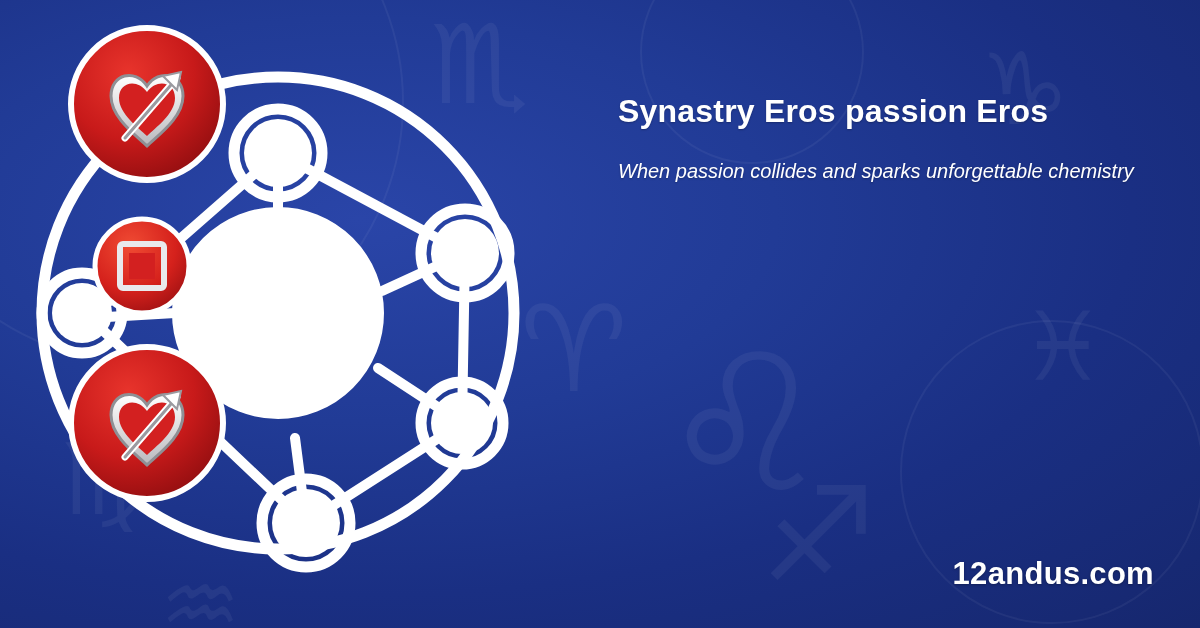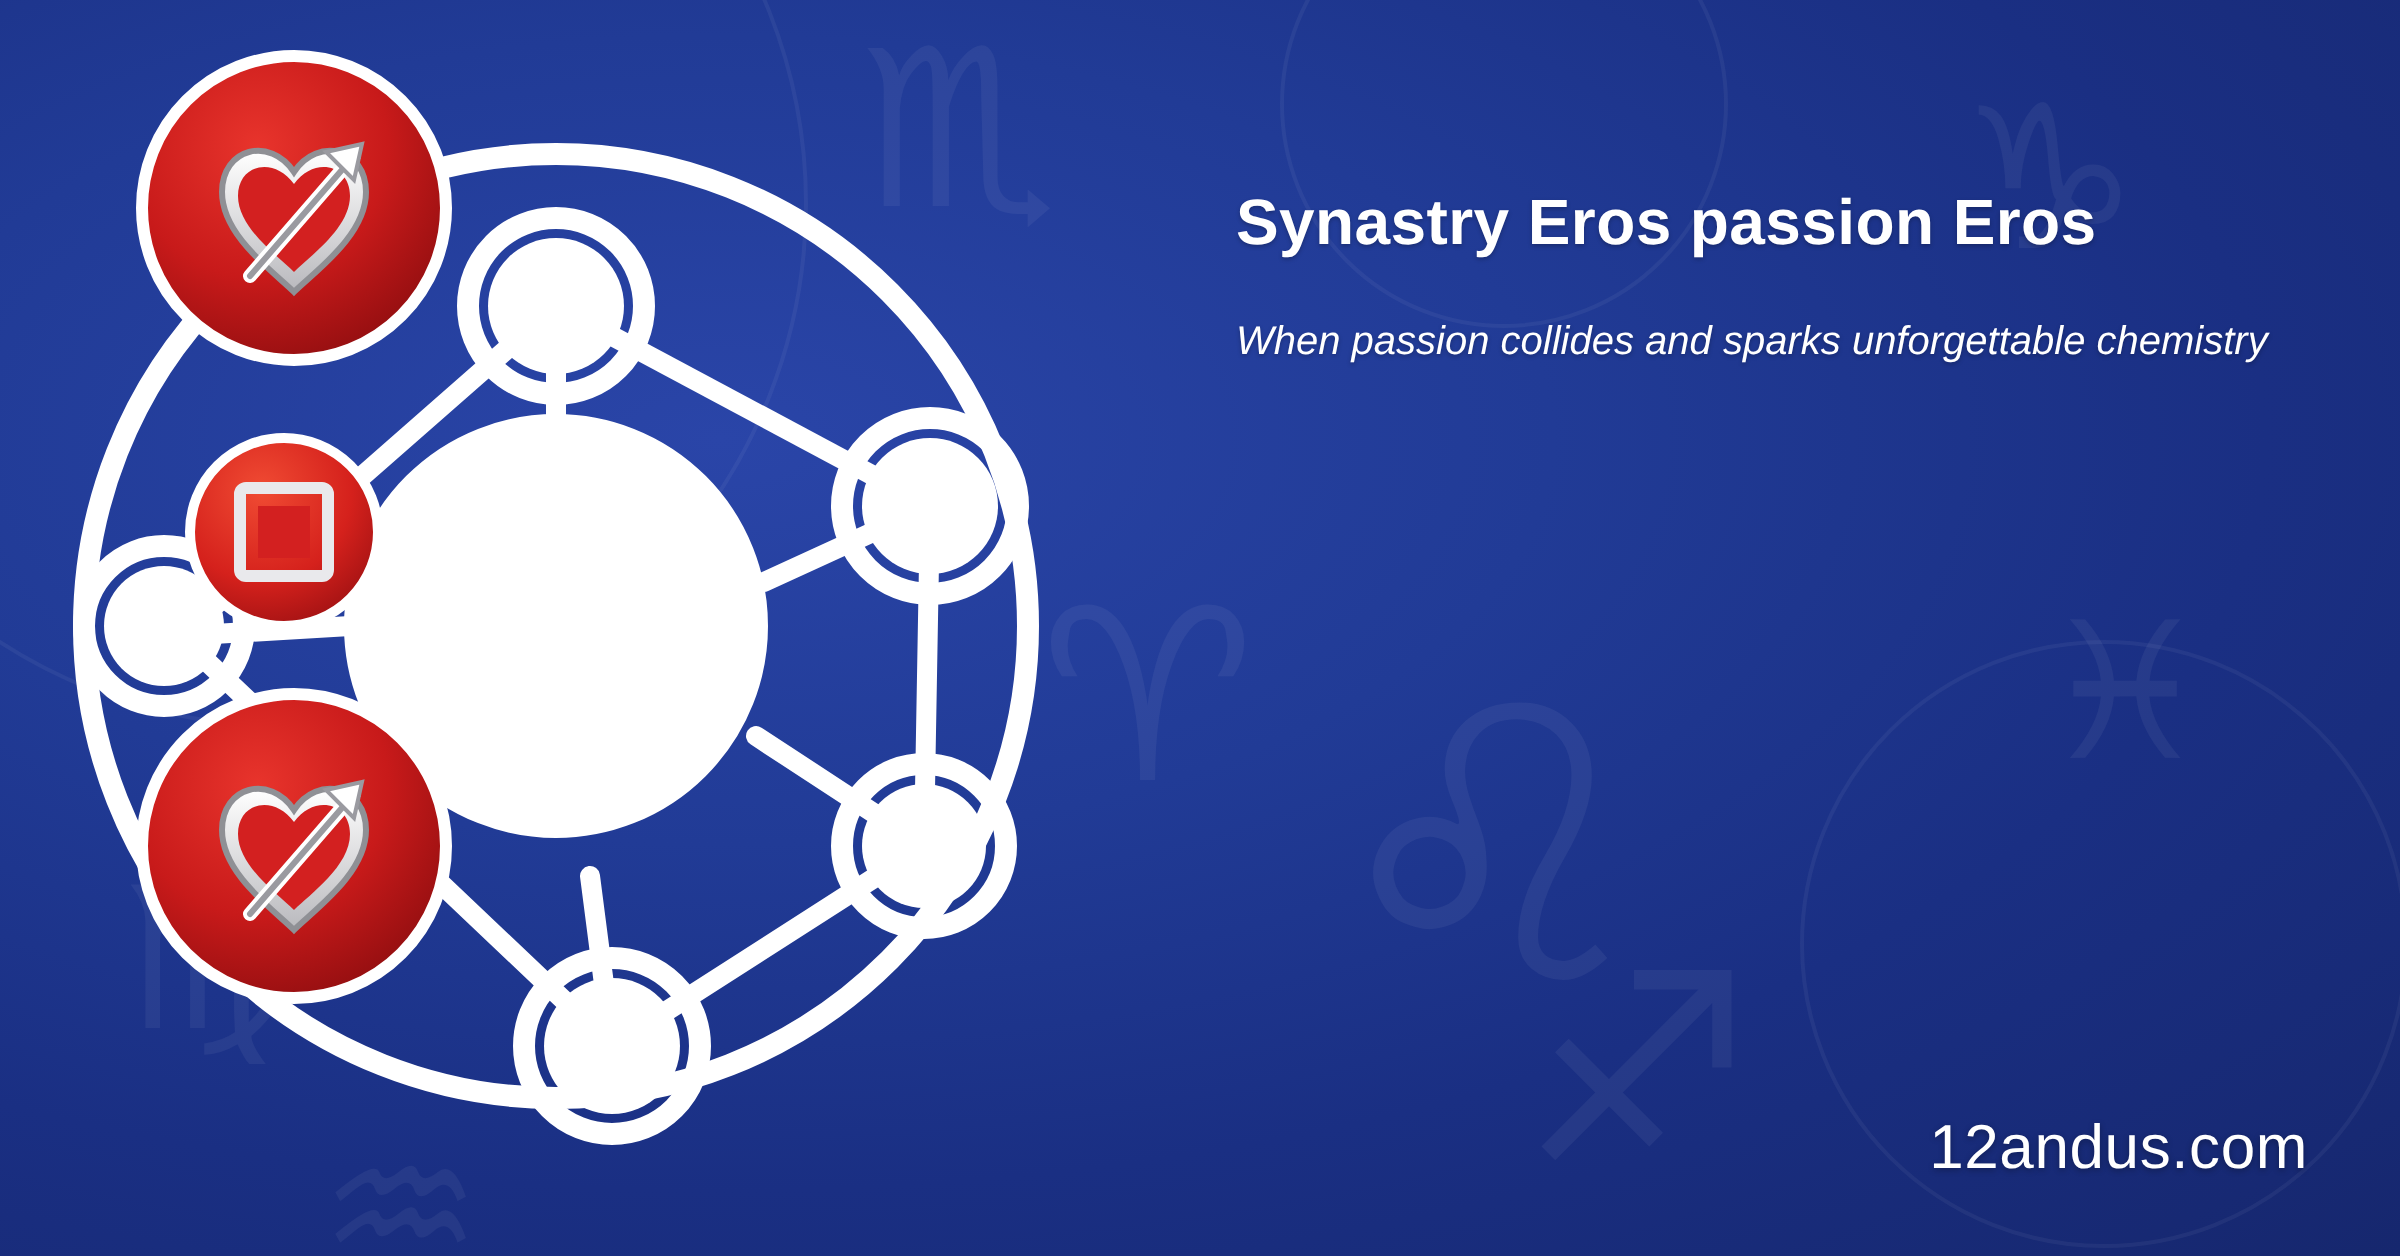--- a/index.html
+++ b/index.html
@@ -66,21 +66,21 @@
     max-width: 540px;
     text-shadow: 0 1px 2px rgba(0,0,0,0.25);
   }
 
   #brand {
     position: absolute;
     right: 46px;
     bottom: 36px;
     color: #ffffff;
     font-size: 31px;
-    font-weight: normal;
+    font-weight: bold;
     letter-spacing: 0.3px;
     text-shadow: 0 1px 3px rgba(0,0,0,0.3);
   }
 </style>
 </head>
 <body>
 
 <div id="canvas">
 
   <div class="wm-ring" style="left:-120px; top:-160px; width:520px; height:520px;"></div>

